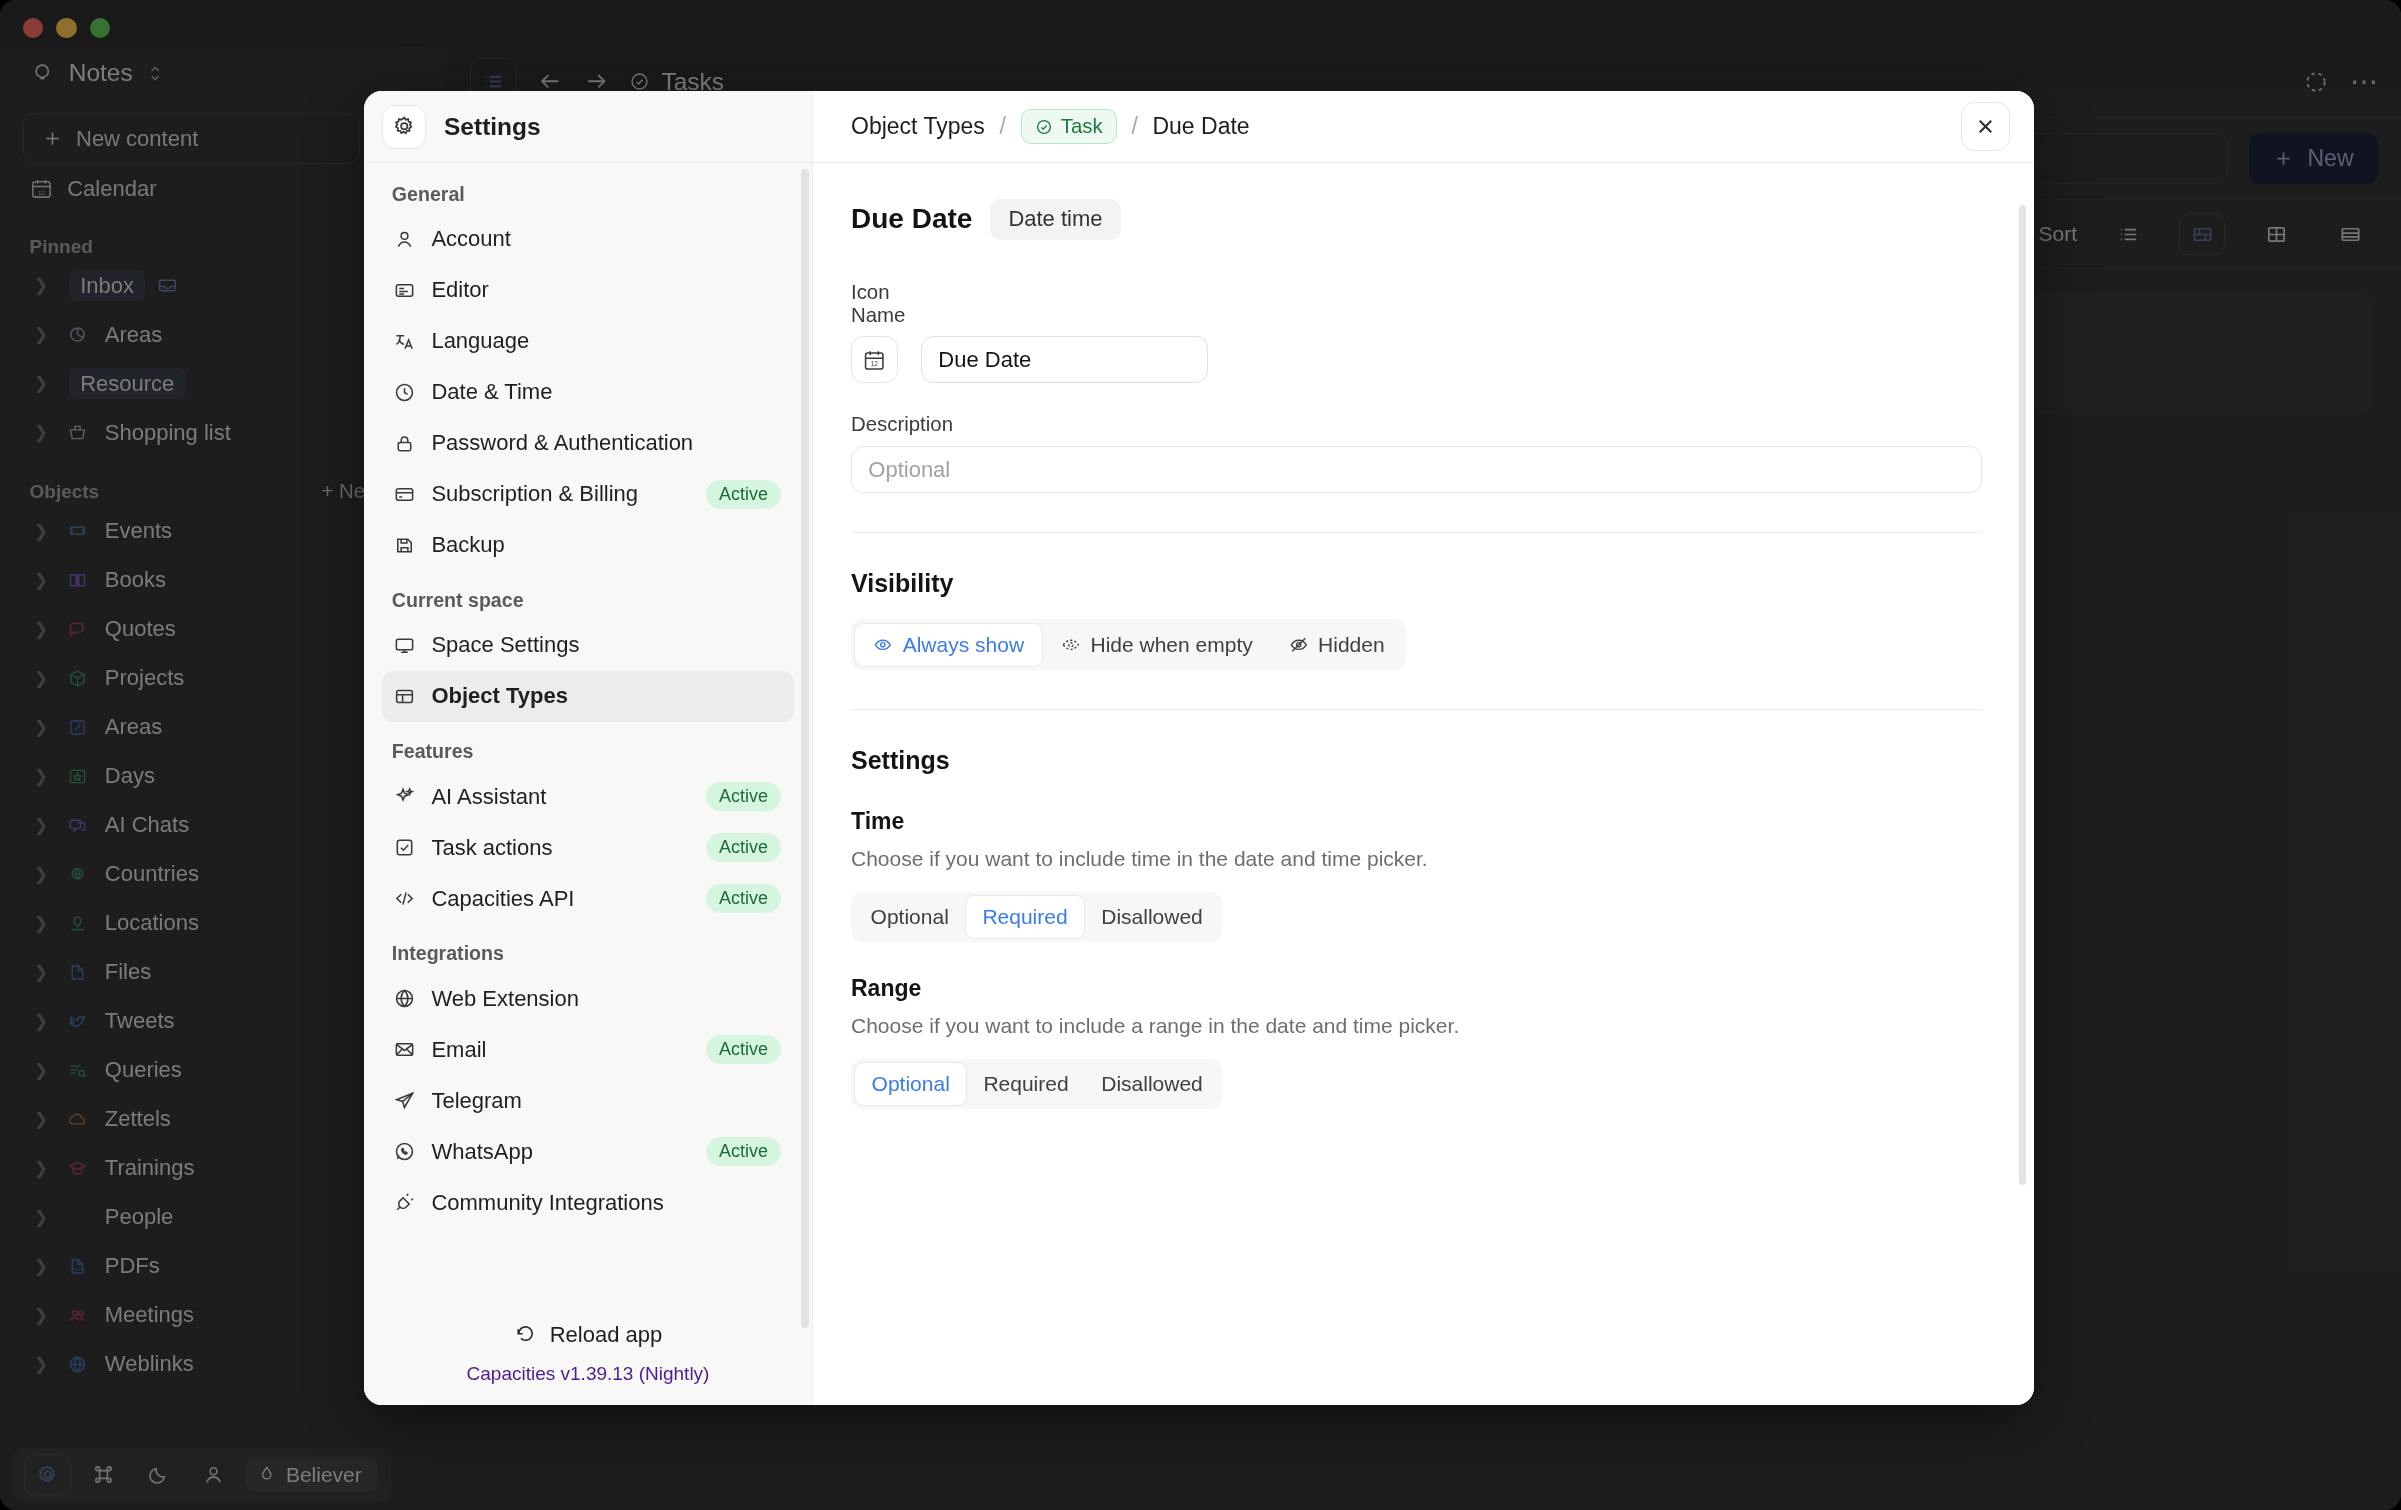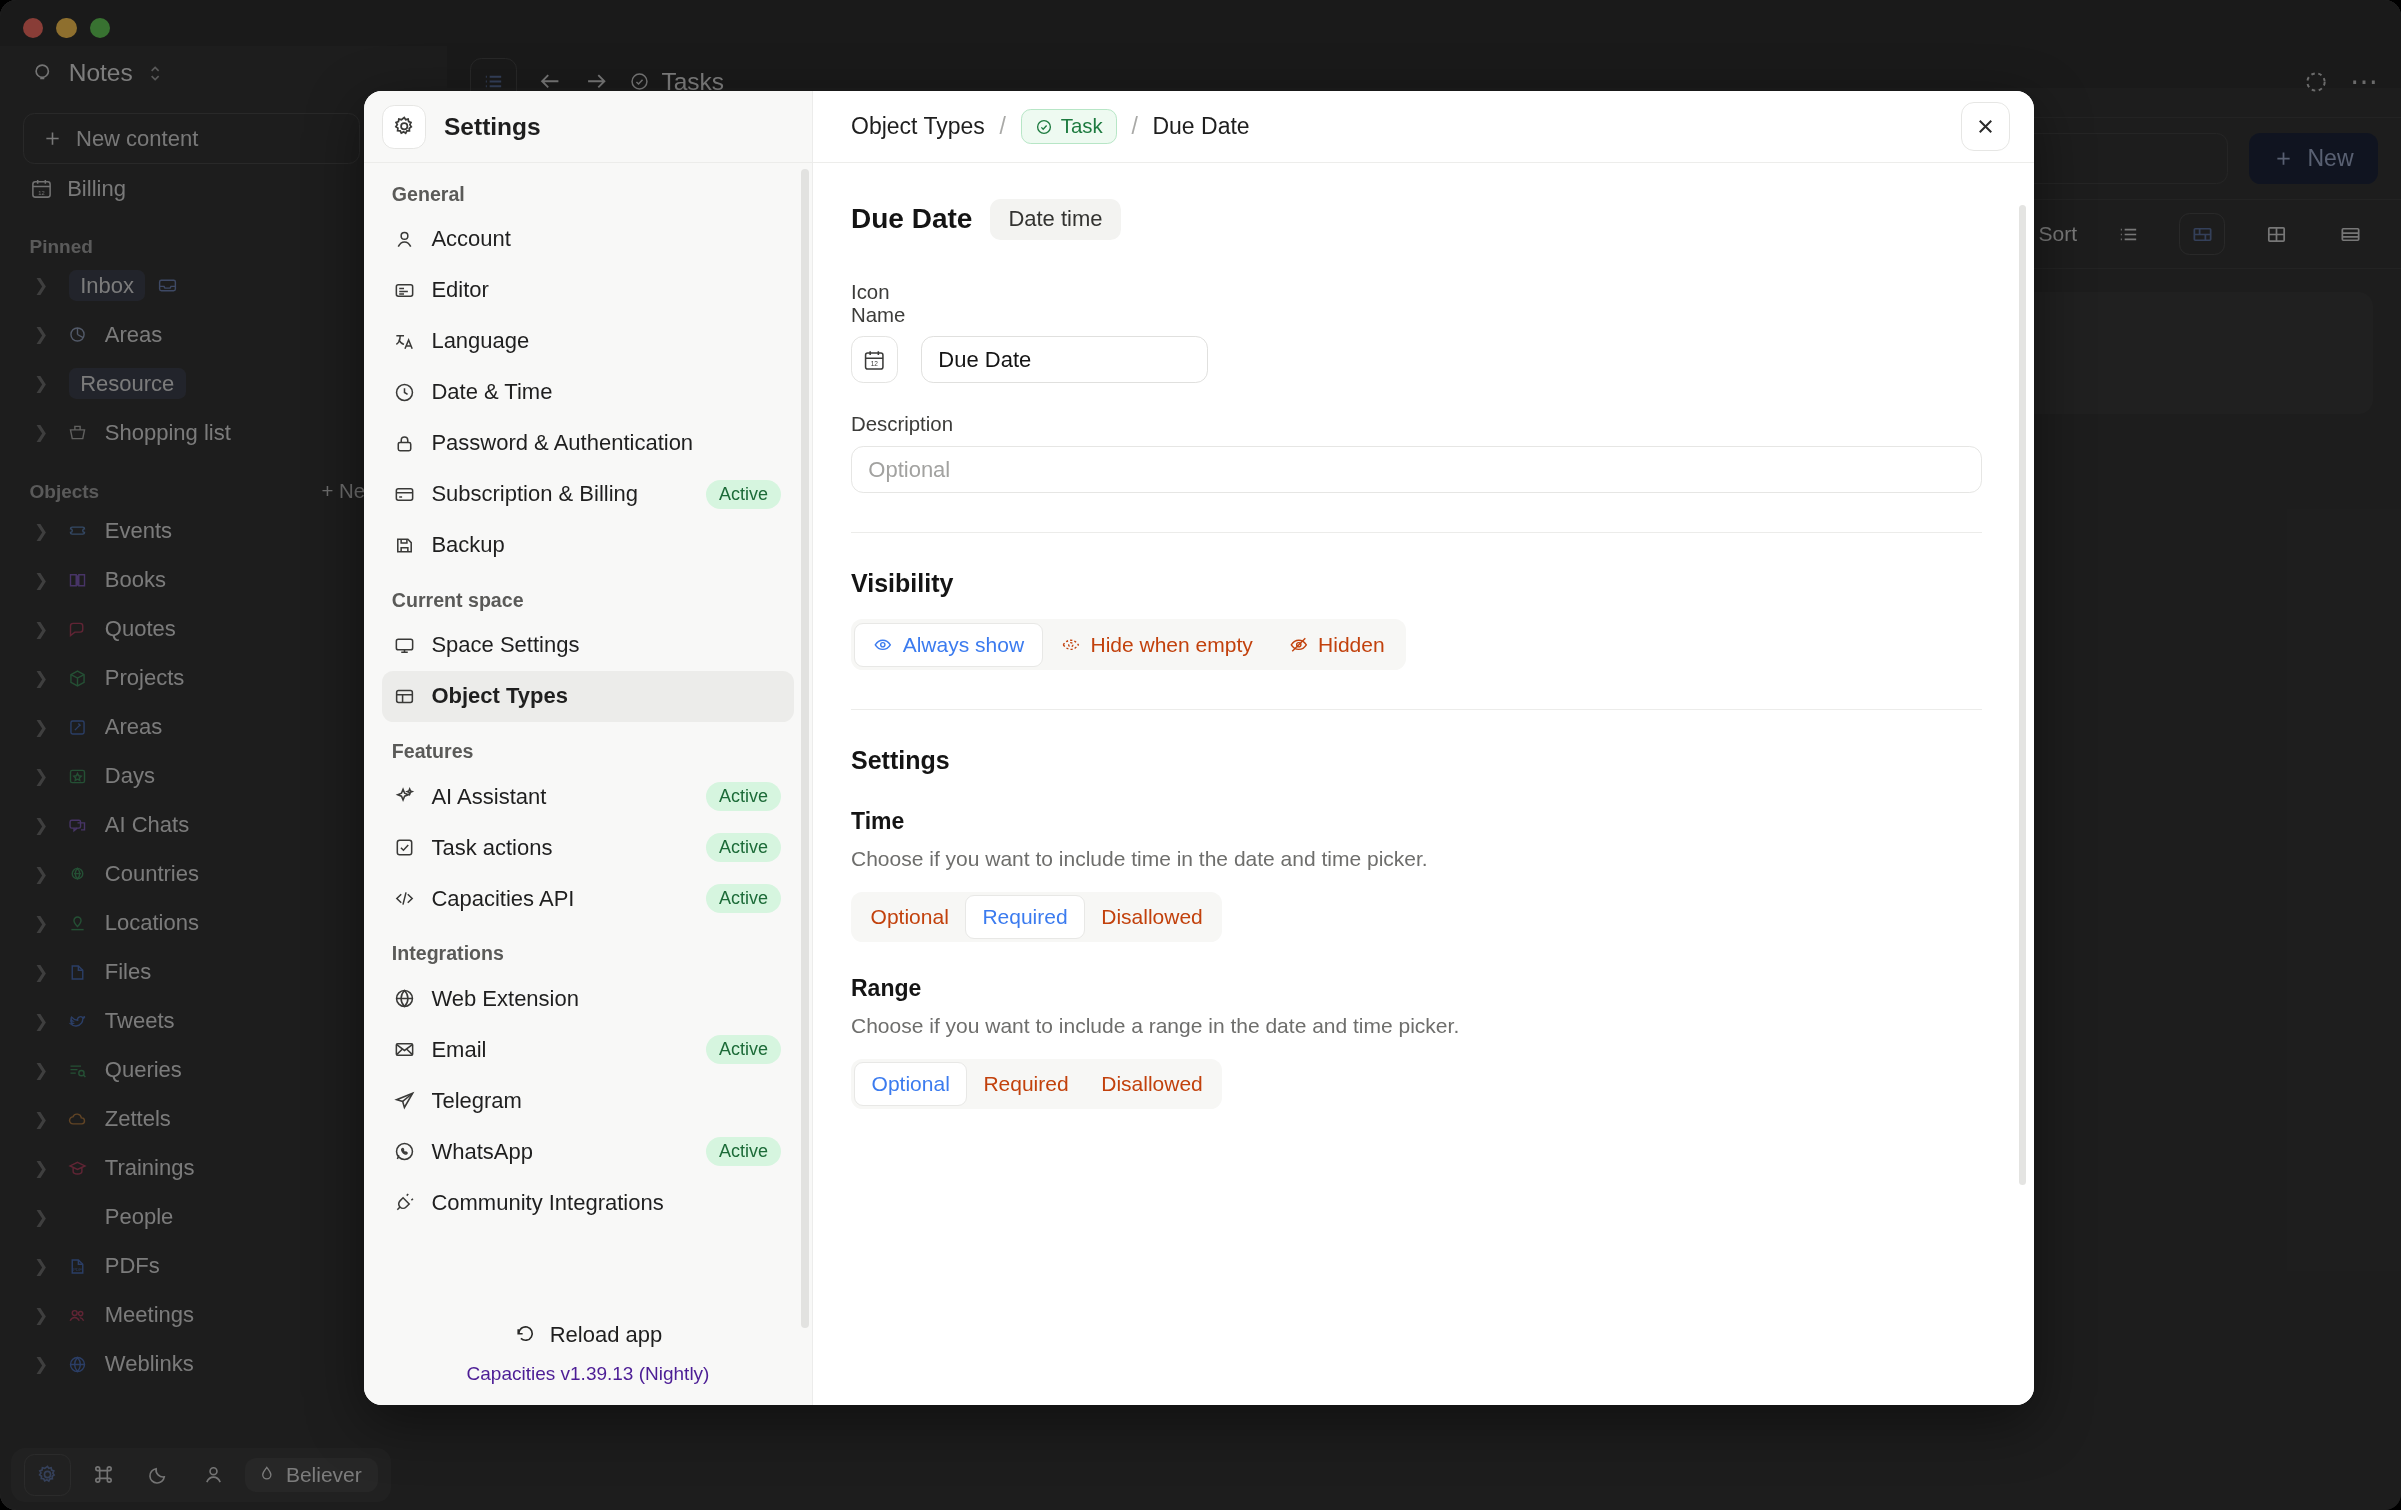--- a/index.html
+++ b/index.html
@@ -235,21 +235,21 @@
   }
   #desc-input::placeholder { color: #a2a2a0; }
   .divider { margin-top: 39px; width: 1131px; height: 1.2px; background: #ececea; }
   .sect-h { margin-top: 36px; font-size: 25px; font-weight: bold; color: #141414; }
   .seg {
     display: inline-flex; background: #f7f7f5; border-radius: 11.4px; padding: 3.3px;
     margin-top: 21px;
   }
   .seg .opt {
     display: flex; align-items: center; gap: 9.8px;
-    padding: 9px 18px; border-radius: 9px; font-size: 21px; color: #c2410c;
+    padding: 9px 18px; border-radius: 9px; font-size: 21px; color: #404040;
     white-space: nowrap;
   }
   .seg .opt.on {
     background: #ffffff; color: #3b7bef; border: 1.2px solid #e8e8e6;
     font-weight: normal;
   }
   .sub-h { margin-top: 33px; font-size: 23px; font-weight: bold; color: #141414; }
   .sub-p { margin-top: 11.4px; font-size: 21px; color: #6e6e6c; }
   #spanel-scroll {
     position: absolute; right: 8.2px; top: 114px; width: 7.3px; height: 980px;
@@ -306,21 +306,21 @@
     </div>
 
     <div class="nav-row">
       <span>
         <svg width="23" height="23" viewBox="0 0 24 24" fill="none" stroke="#c4c4c4" stroke-width="1.6" style="font-size:27px">
             <rect x="3" y="5" width="18" height="16" rx="2.5"></rect>
             <path d="M3 10h18M8 3v4M16 3v4"></path>
             <text x="12" y="18.5" font-size="6" fill="#c4c4c4" text-anchor="middle" stroke="none">12</text>
           </svg>
       </span>
-      <span>Billing</span>
+      <span>Calendar</span>
     </div>
 
     <div class="sect-label">
       <span>Pinned</span>
     </div>
     <div>
       <div class="tree-row pillv">
         <span class="caret">❯</span>
         <span class="tlabel">Inbox</span>
         <span style="margin-left:11.4px;color:#5b6f9c">

